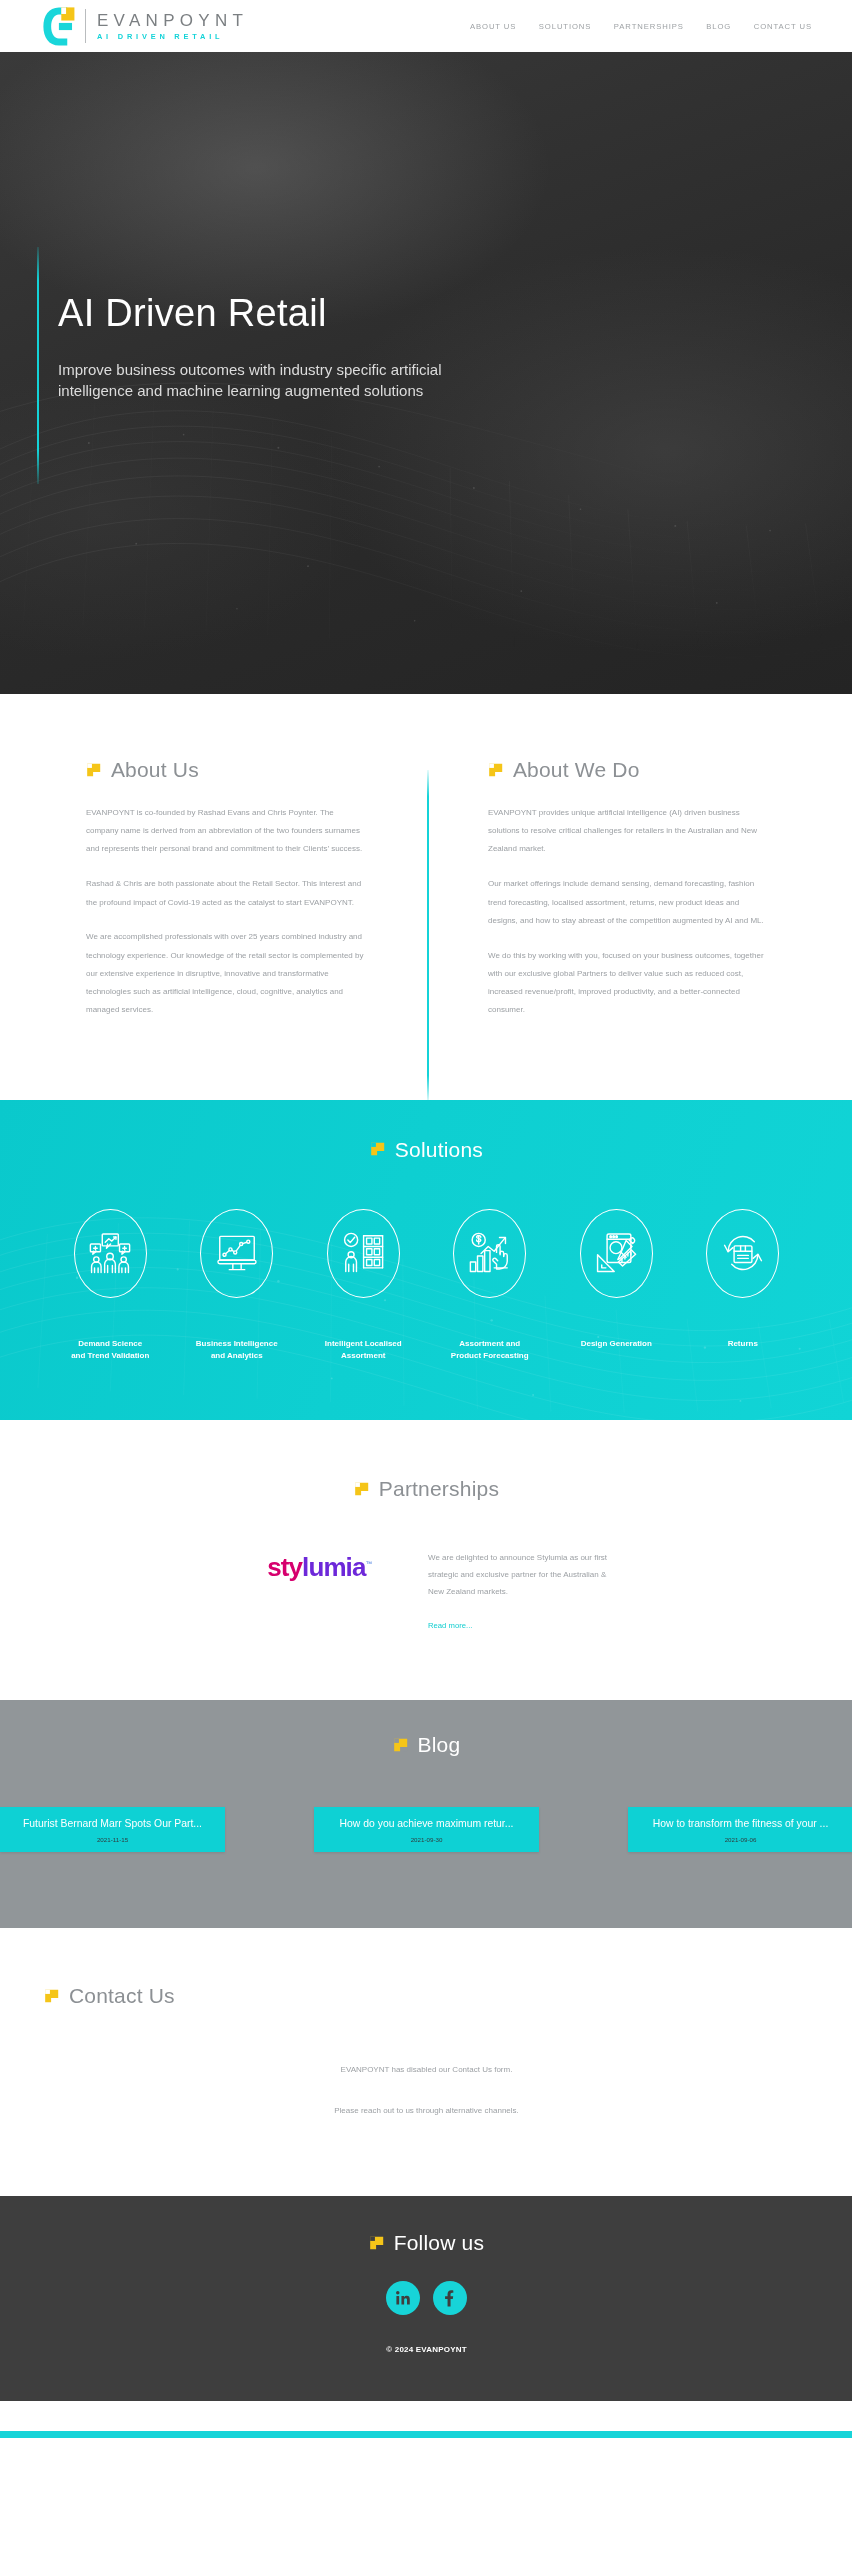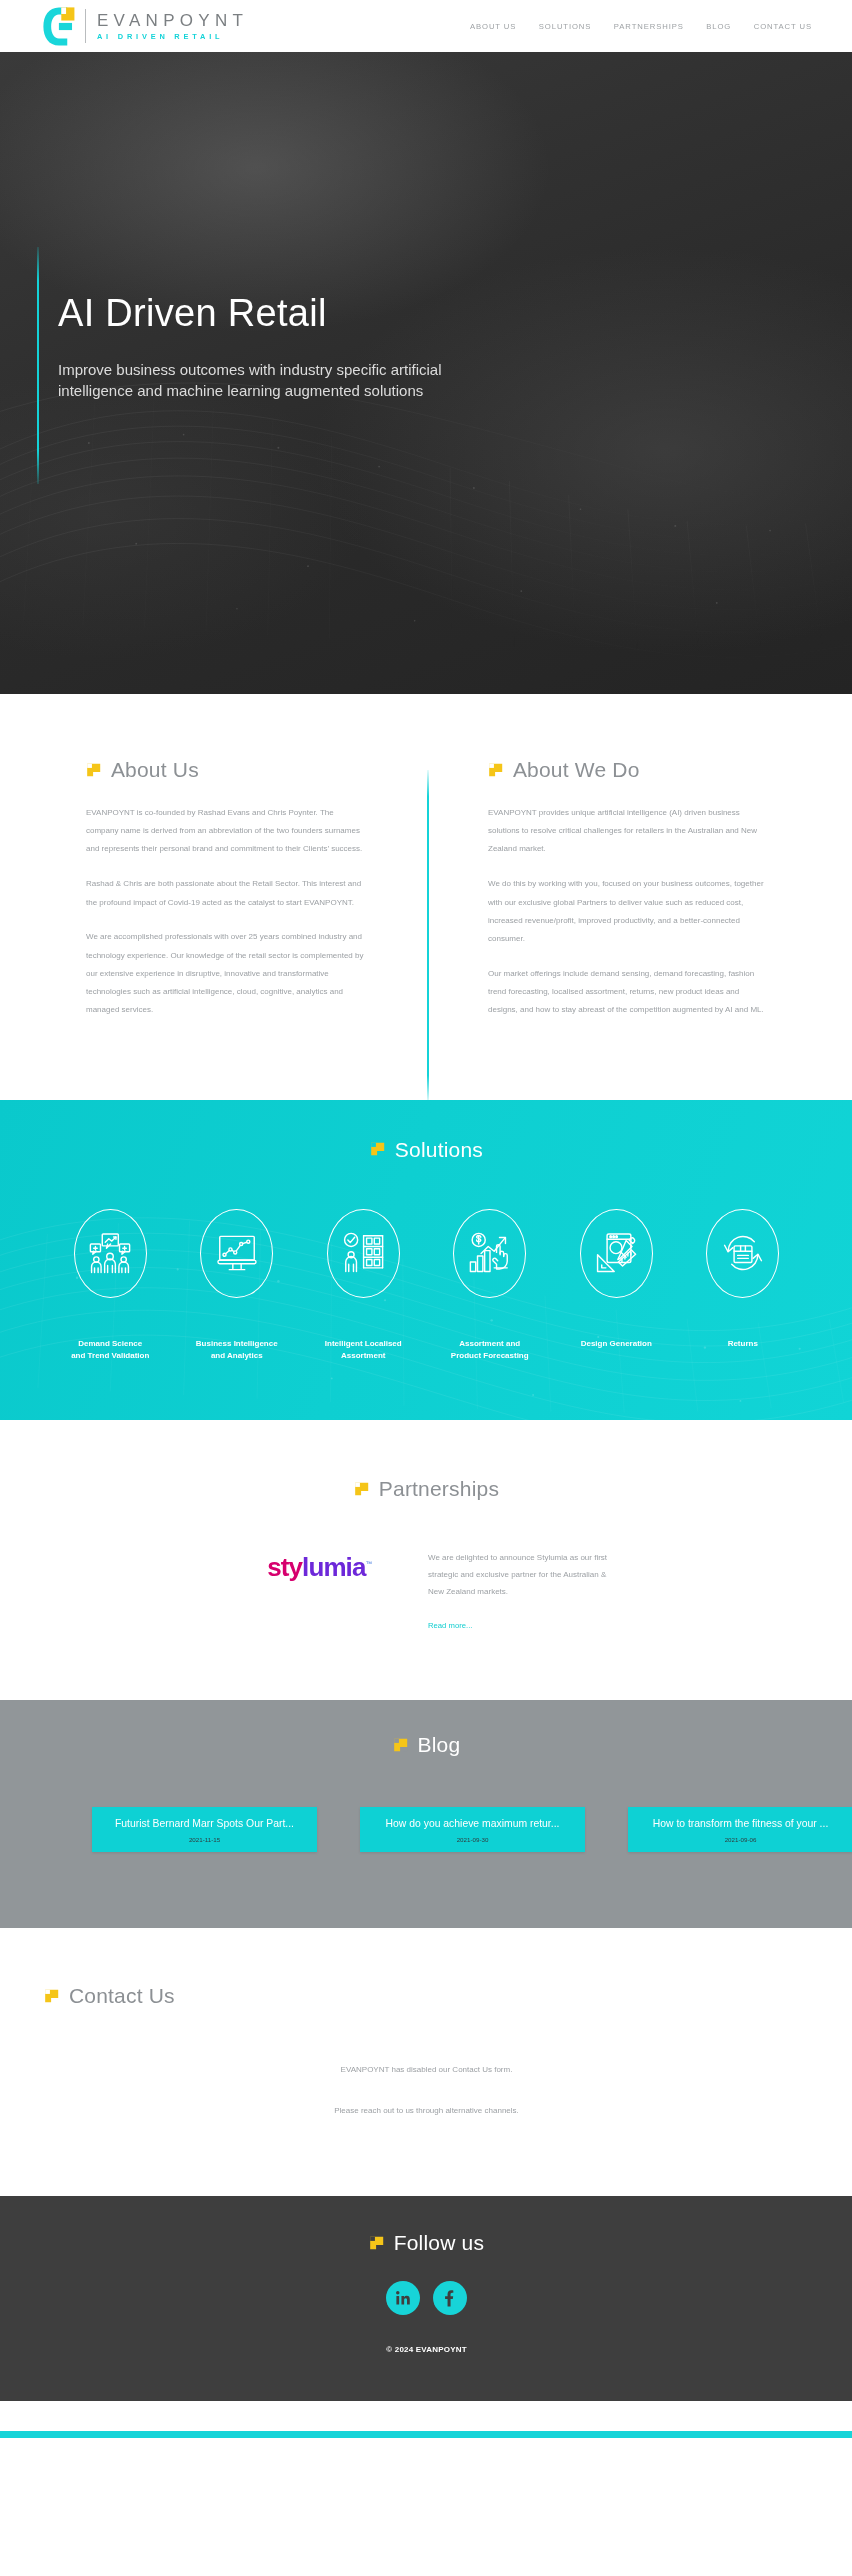--- a/index.html
+++ b/index.html
@@ -282,21 +282,21 @@
   
   .blog {
     background: #919699;
     padding: 34px 0 76px;
   }
   .blog .sec-heading { justify-content: center; }
 
   .blog-grid {
     margin-top: 52px;
     display: flex;
-    justify-content: flex-end;
+    justify-content: space-between;
     gap: 43px;
   }
   .blog-card {
     width: 225px;
     background: #0ed1d4;
     padding: 10px 9.5px 9px;
     text-align: center;
     cursor: pointer;
     box-shadow: 0 1.2px 2.4px rgba(0,0,0,0.10);
   }
@@ -488,22 +488,22 @@
           <svg width="15.4" height="15.4" viewBox="0 0 26 26">
             <path d="M2 3 H24 V17 H12 V24 H2 Z" fill="#f5c518"></path>
             <rect x="2" y="3" width="8" height="7" fill="#ffffff"></rect>
             <rect x="18" y="17" width="6" height="7" fill="#ffffff"></rect>
           </svg>
         </span>
         <span class="sec-heading-text">About We Do</span>
       </div>
       <div class="body-copy">
         <p>EVANPOYNT provides unique artificial intelligence (AI) driven business solutions to resolve critical challenges for retailers in the Australian and New Zealand market.</p>
+        <p>Our market offerings include demand sensing, demand forecasting, fashion trend forecasting, localised assortment, returns, new product ideas and designs, and how to stay abreast of the competition augmented by AI and ML.</p>
         <p>We do this by working with you, focused on your business outcomes, together with our exclusive global Partners to deliver value such as reduced cost, increased revenue/profit, improved productivity, and a better-connected consumer.</p>
-        <p>Our market offerings include demand sensing, demand forecasting, fashion trend forecasting, localised assortment, returns, new product ideas and designs, and how to stay abreast of the competition augmented by AI and ML.</p>
       </div>
     </div>
   </div>
 </section>
 
 <section class="solutions">
   <svg class="solutions-mesh" viewBox="0 0 1440 640" preserveAspectRatio="none">
     <g stroke="#ffffff" fill="none" stroke-width="0.7" opacity="0.30">
       <path d="M-40 250 C 250 140, 520 230, 780 310 S 1230 430, 1500 330"></path>
       <path d="M-40 276 C 250 166, 520 256, 780 336 S 1230 456, 1500 356"></path>

